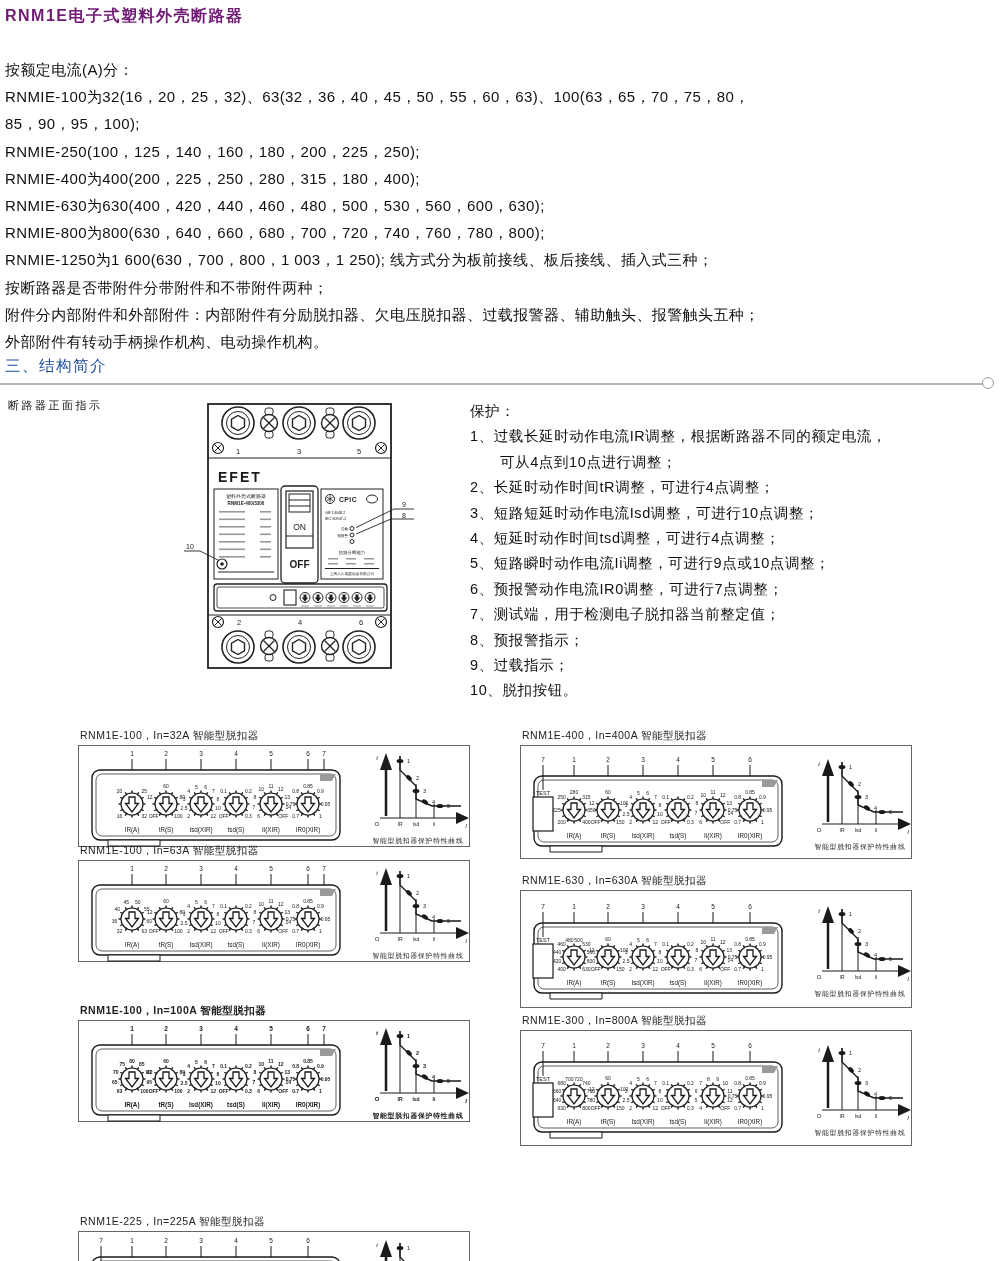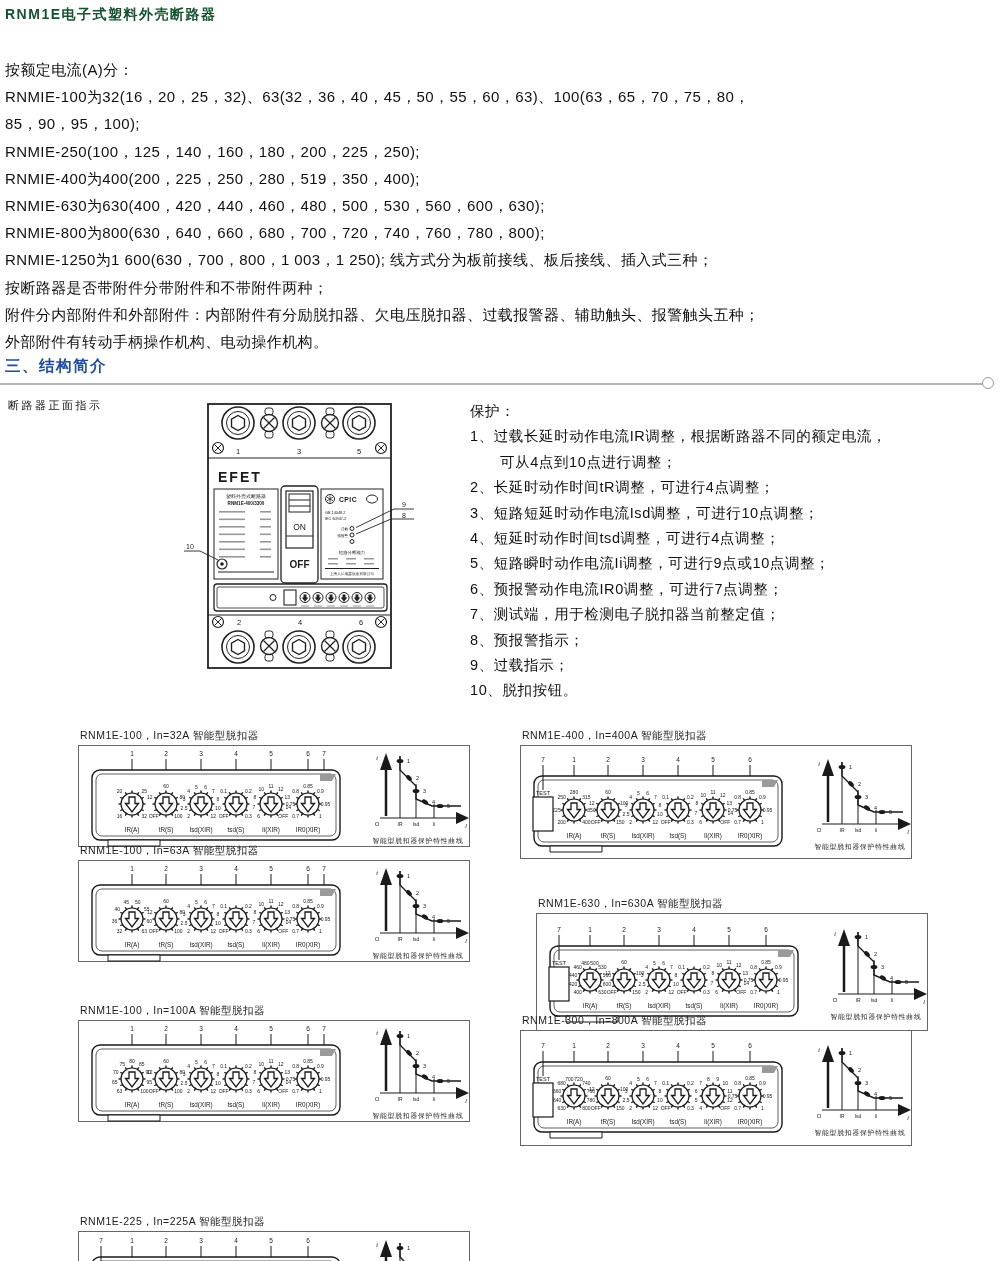--- a/index.html
+++ b/index.html
@@ -1,39 +1,39 @@
 <!DOCTYPE html>
 <html><head>
 <meta charset="utf-8">
 <style>
   html,body{margin:0;padding:0;background:#fff}
   body{width:1000px;height:1261px;position:relative;font-family:"Liberation Sans","DejaVu Sans",sans-serif;color:#1a1a1a;overflow:hidden}
-  .title{position:absolute;left:5px;top:6px;font-size:14px;font-weight:bold;color:#14532d;letter-spacing:1.5px}
+  .title{position:absolute;left:5px;top:6px;font-size:16px;font-weight:bold;color:#701a75;letter-spacing:1.5px}
   .intro{position:absolute;left:5px;top:56px;font-size:15px;line-height:27.2px;color:#111;letter-spacing:.4px;white-space:nowrap}
-  .section-head{position:absolute;left:5px;top:356px;font-size:15.5px;font-weight:bold;color:#1d4c9f;letter-spacing:1.5px}
+  .section-head{position:absolute;left:5px;top:356px;font-size:15.5px;font-weight:normal;color:#1d4c9f;letter-spacing:1.5px}
   .divider{position:absolute;left:0;top:383px;width:984px;height:2px;background:#b5b5b5}
   .divider-dot{position:absolute;left:982px;top:377px;width:10px;height:10px;border:1.5px solid #9a9a9a;border-radius:50%;background:#fff}
   .front-label{position:absolute;left:8px;top:398px;font-size:11px;color:#111;letter-spacing:2.5px}
   .protection{position:absolute;left:470px;top:399px;font-size:14.5px;line-height:25.4px;color:#111;letter-spacing:.6px;white-space:nowrap}
   .protection .ind{padding-left:30px}
   .breaker-wrap{position:absolute;left:178px;top:396px}
   .unit{position:absolute;width:340px}
   .unit-title{font-size:10.5px;color:#222;margin:0 0 2px 2px;letter-spacing:.5px;white-space:nowrap}
   svg text{font-family:"Liberation Sans","DejaVu Sans",sans-serif;fill:#1a1a1a}
 </style>
 </head>
 <body>
 
 <div class="title">RNM1E电子式塑料外壳断路器</div>
 <div class="intro" id="intro-lines">
     <div>按额定电流(A)分：</div>
     <div>RNMIE-100为32(16，20，25，32)、63(32，36，40，45，50，55，60，63)、100(63，65，70，75，80，</div>
     <div>85，90，95，100);</div>
     <div>RNMIE-250(100，125，140，160，180，200，225，250);</div>
-    <div>RNMIE-400为400(200，225，250，280，519，350，400);</div>
+    <div>RNMIE-400为400(200，225，250，280，315，180，400);</div>
     <div>RNMIE-630为630(400，420，440，460，480，500，530，560，600，630);</div>
     <div>RNMIE-800为800(630，640，660，680，700，720，740，760，780，800);</div>
     <div>RNMIE-1250为1 600(630，700，800，1 003，1 250); 线方式分为板前接线、板后接线、插入式三种；</div>
     <div>按断路器是否带附件分带附件和不带附件两种；</div>
     <div>附件分内部附件和外部附件：内部附件有分励脱扣器、欠电压脱扣器、过载报警器、辅助触头、报警触头五种；</div>
     <div>外部附件有转动手柄操作机构、电动操作机构。</div>
   </div>
 <div class="section-head">三、结构简介</div>
 <div class="divider"></div>
 <div class="divider-dot"></div>
@@ -564,21 +564,21 @@
           <ellipse cx="347" cy="58" rx="3.4" ry="2.1" fill="#1a1a1a" transform="rotate(35 347 58)"></ellipse>
           <text x="354" y="59.5" font-size="5.5" text-anchor="start">4</text>
           <ellipse cx="362" cy="62" rx="3.4" ry="2.1" fill="#1a1a1a" transform="rotate(0 362 62)"></ellipse>
           <text x="369" y="63.5" font-size="5.5" text-anchor="start">5</text>
           <text x="322" y="82" font-size="5" text-anchor="middle">IR</text>
           <text x="338" y="82" font-size="5" text-anchor="middle">Isd</text>
           <text x="356" y="82" font-size="5" text-anchor="middle">Ii</text>
           <text x="340" y="99" font-size="6.8" text-anchor="middle" letter-spacing=".8">智能型脱扣器保护特性曲线</text>
         </g>
       </svg></div>
-    <div class="unit" style="left: 78px; top: 1004px;"><div class="unit-title">RNM1E-100，In=100A 智能型脱扣器</div><svg width="392" height="102" viewBox="0 0 392 102">
+    <div class="unit" style="left: 78px; top: 1004px; font-weight: bold;"><div class="unit-title">RNM1E-100，In=100A 智能型脱扣器</div><svg width="392" height="102" viewBox="0 0 392 102">
         <rect x="0.5" y="0.5" width="391" height="101" fill="#fff" stroke="#666" stroke-width="1"></rect>
         <g transform="translate(0,-1)">
           <rect x="14" y="26" width="248" height="70" rx="8" fill="#fff" stroke="#1a1a1a" stroke-width="1.4"></rect>
           <rect x="18" y="30" width="240" height="62" rx="6" fill="none" stroke="#1a1a1a" stroke-width="0.7"></rect>
           <path d="M30,96 h52 v6 h-52 z" fill="#fff" stroke="#1a1a1a" stroke-width="1"></path>
           <path d="M242,30 h16 l-4,7 h-12 z" fill="#9a9a9a"></path>
           <text x="54" y="12" font-size="6.5" text-anchor="middle">1</text>
           <line x1="54" y1="15" x2="54" y2="26" stroke="#1a1a1a" stroke-width="1"></line>
           <line x1="54" y1="49" x2="54" y2="46.5" stroke="#1a1a1a" stroke-width="1.4"></line>
           <line x1="59.5" y1="50.47372055837117" x2="60.75" y2="48.30865704891008" stroke="#1a1a1a" stroke-width="1.4"></line>
@@ -1110,21 +1110,21 @@
           <ellipse cx="347" cy="58" rx="3.4" ry="2.1" fill="#1a1a1a" transform="rotate(35 347 58)"></ellipse>
           <text x="354" y="59.5" font-size="5.5" text-anchor="start">4</text>
           <ellipse cx="362" cy="62" rx="3.4" ry="2.1" fill="#1a1a1a" transform="rotate(0 362 62)"></ellipse>
           <text x="369" y="63.5" font-size="5.5" text-anchor="start">5</text>
           <text x="322" y="82" font-size="5" text-anchor="middle">IR</text>
           <text x="338" y="82" font-size="5" text-anchor="middle">Isd</text>
           <text x="356" y="82" font-size="5" text-anchor="middle">Ii</text>
           <text x="340" y="99" font-size="6.8" text-anchor="middle" letter-spacing=".8">智能型脱扣器保护特性曲线</text>
         </g>
       </svg></div>
-    <div class="unit" style="left: 520px; top: 897px; margin-left: 16px;"><div class="unit-title">RNM1E-630，In=630A 智能型脱扣器</div><svg width="392" height="118" viewBox="0 0 392 118">
+    <div class="unit" style="left: 520px; top: 874px;"><div class="unit-title">RNM1E-630，In=630A 智能型脱扣器</div><svg width="392" height="118" viewBox="0 0 392 118">
         <rect x="0.5" y="0.5" width="391" height="117" fill="#fff" stroke="#666" stroke-width="1"></rect>
         <g transform="translate(0,7)">
           <rect x="14" y="26" width="248" height="70" rx="8" fill="#fff" stroke="#1a1a1a" stroke-width="1.4"></rect>
           <rect x="18" y="30" width="240" height="62" rx="6" fill="none" stroke="#1a1a1a" stroke-width="0.7"></rect>
           <path d="M30,96 h52 v6 h-52 z" fill="#fff" stroke="#1a1a1a" stroke-width="1"></path>
           <path d="M242,30 h16 l-4,7 h-12 z" fill="#9a9a9a"></path>
           <text x="54" y="12" font-size="6.5" text-anchor="middle">1</text>
           <line x1="54" y1="15" x2="54" y2="26" stroke="#1a1a1a" stroke-width="1"></line>
           <line x1="54" y1="49" x2="54" y2="46.5" stroke="#1a1a1a" stroke-width="1.4"></line>
           <line x1="59.5" y1="50.47372055837117" x2="60.75" y2="48.30865704891008" stroke="#1a1a1a" stroke-width="1.4"></line>

